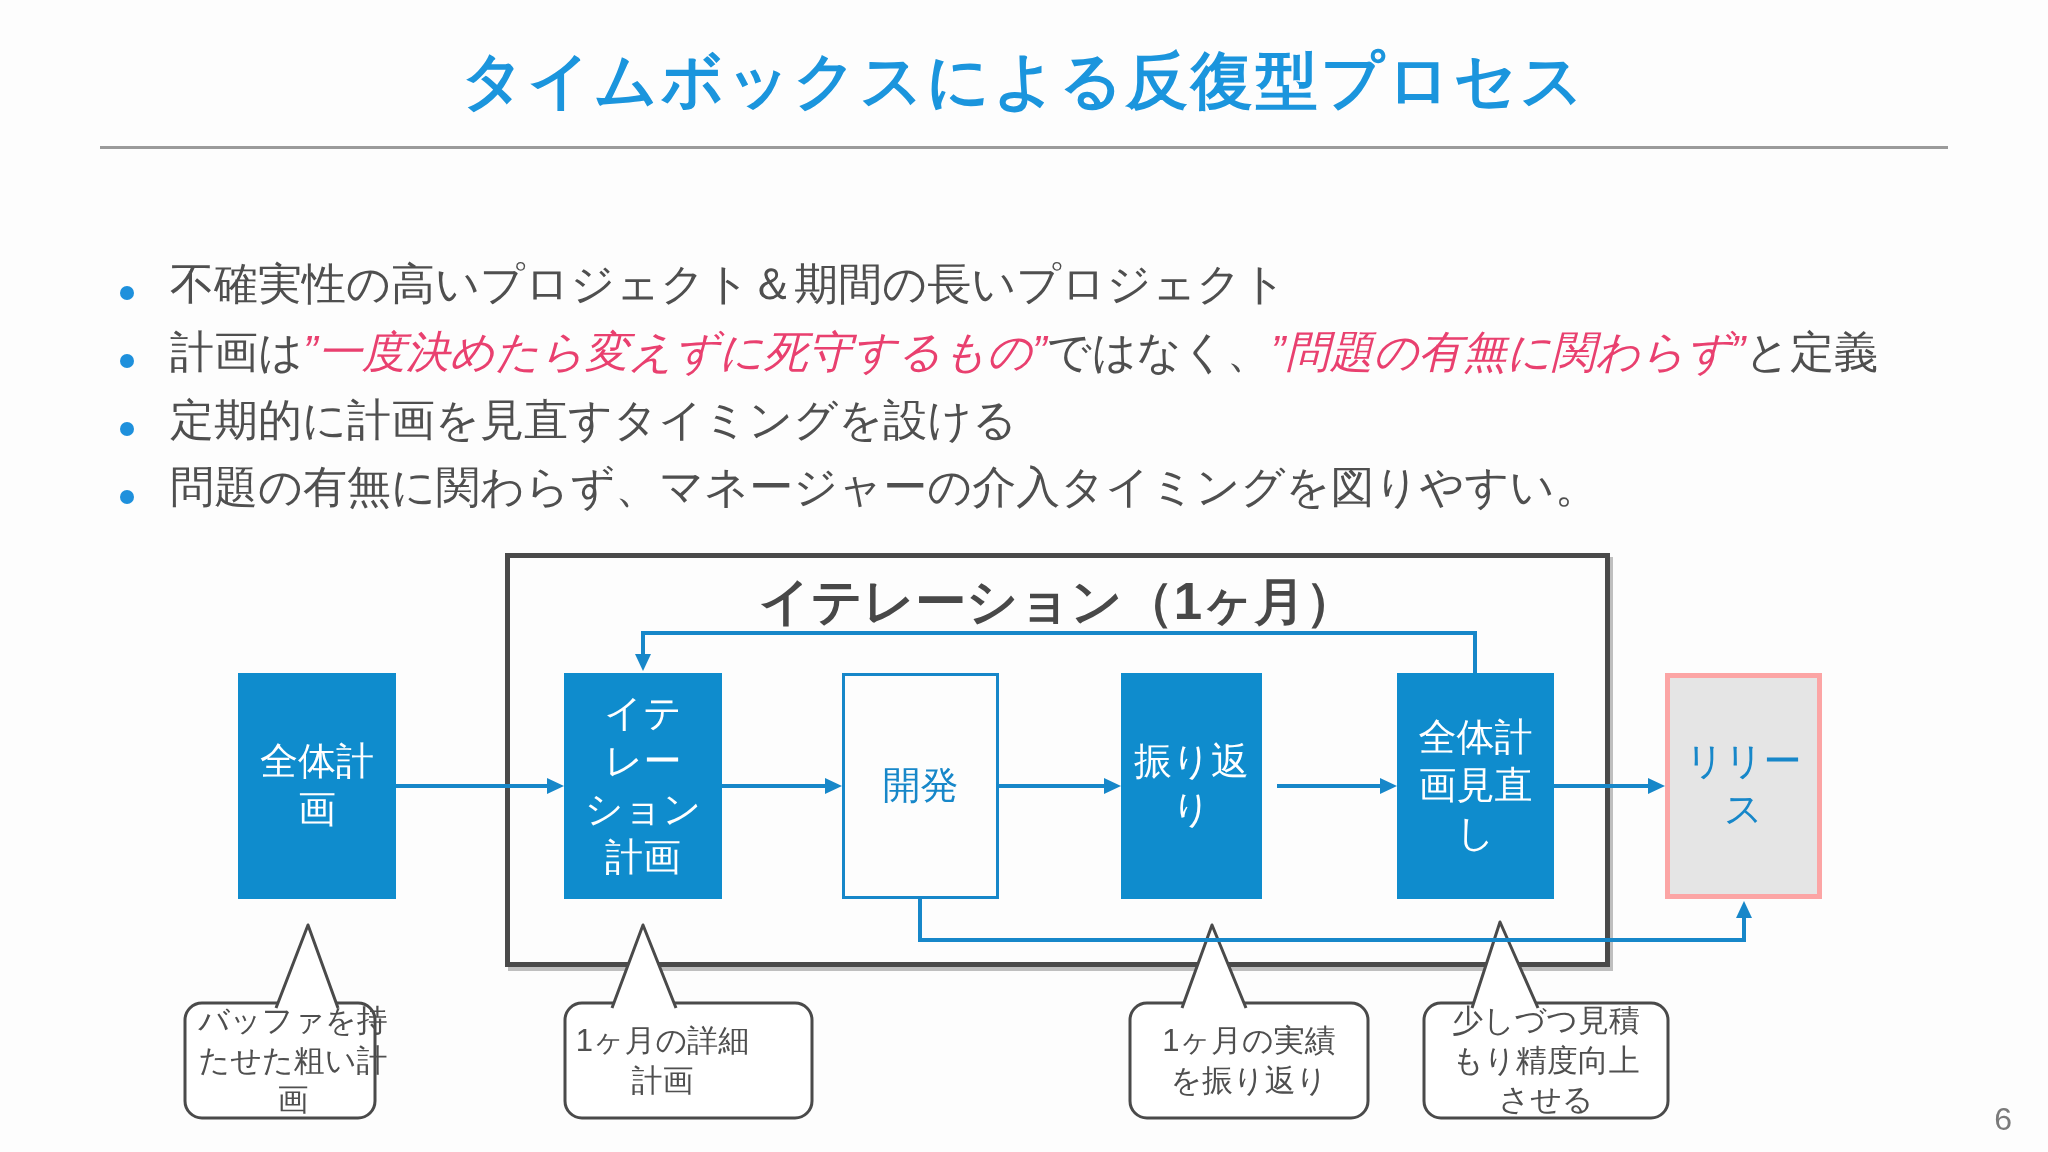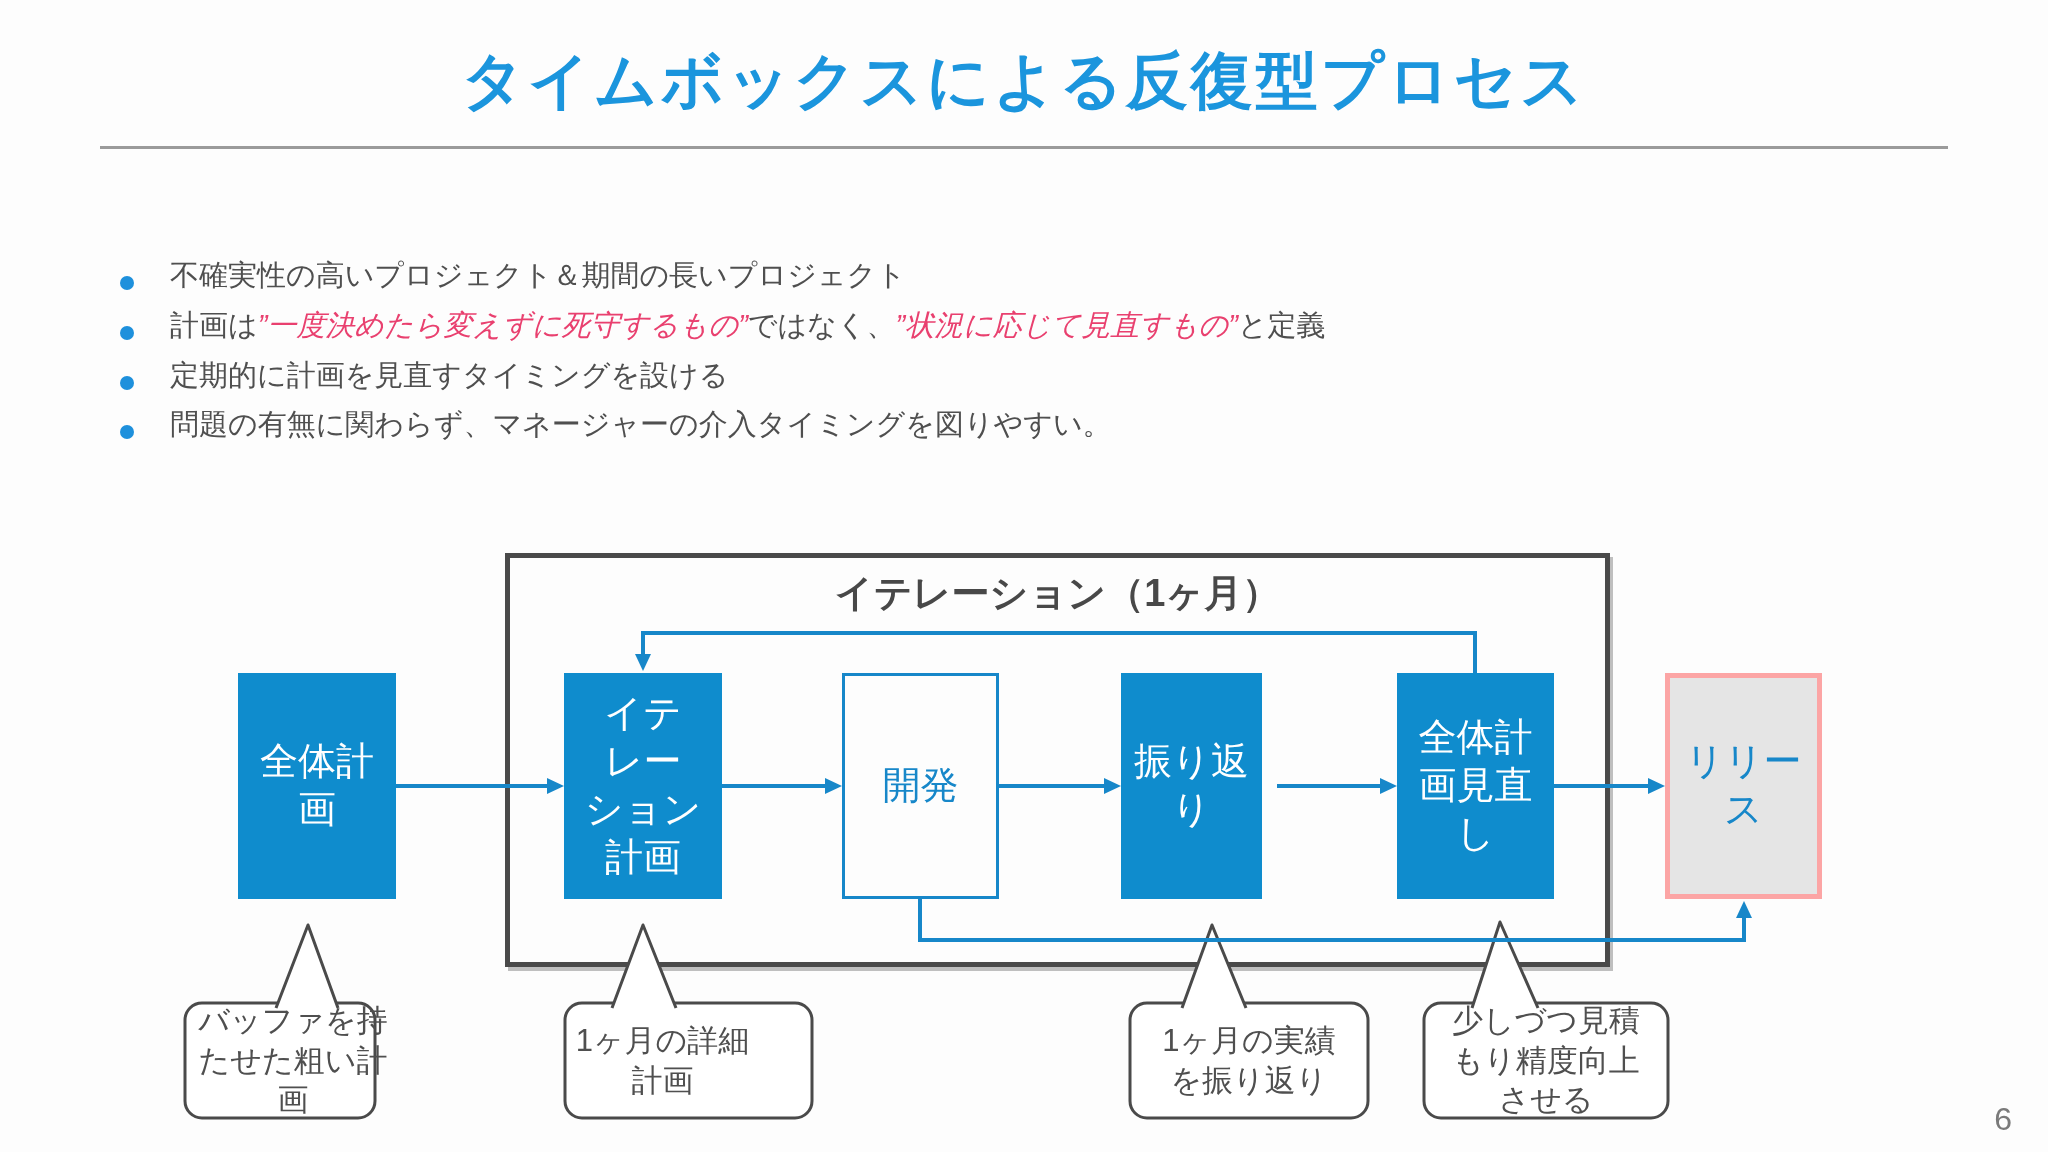--- a/index.html
+++ b/index.html
@@ -15,38 +15,38 @@
     font-size:62px;font-weight:bold;letter-spacing:3px;
     color:#1b95dd;line-height:1.0;
   }
   .rule{height:3px;background:#9b9b9b;margin:34px 100px 0 100px;}
   
   .bullets{
     position:absolute;left:112px;top:258px;width:1860px;
     list-style:none;margin:0;padding:0;
   }
   .bullets li{
-    display:flex;align-items:flex-start;
-    margin-bottom:15px;font-size:29px;line-height:1.2;color:#4f4f4f;
+    display:flex;align-items:center;
+    margin-bottom:15px;font-size:44px;line-height:1.2;color:#4f4f4f;
   }
   .dot{
     flex:0 0 auto;width:14px;height:14px;border-radius:50%;
     background:#1e90dc;margin:18px 36px 0 8px;
   }
   .pink{color:#e9406f;font-style:italic;}
   
   .diagram{position:absolute;inset:0;}
   .iteration-box{
     position:absolute;left:505px;top:553px;width:1105px;height:414px;
     border:5px solid #4a4a4a;box-sizing:border-box;z-index:1;
     box-shadow:3px 4px 0 rgba(74,74,74,0.35);
   }
   .iteration-label{
     position:absolute;left:505px;top:568px;width:1105px;text-align:center;
-    font-size:38px;font-weight:bold;color:#484848;z-index:3;
+    font-size:51px;font-weight:bold;color:#484848;z-index:3;
   }
   svg.overlay{position:absolute;inset:0;width:2048px;height:1152px;z-index:2;pointer-events:none;}
   .pbox{
     position:absolute;top:673px;height:226px;box-sizing:border-box;
     display:flex;align-items:center;justify-content:center;text-align:center;
     white-space:pre-line;font-size:38px;line-height:1.26;z-index:3;
   }
   .pbox.filled{background:#0f8ccd;color:#ffffff;}
   .pbox.outline{background:#fdfdfd;border:3px solid #1787c9;color:#1787c9;text-align:center;}
   .pbox.outline-thin{background:#e5e5e5;border:5px solid #fca5a5;color:#1787c9;}
@@ -78,21 +78,21 @@
   <h1 class="title">タイムボックスによる反復型プロセス</h1>
   <div class="rule"></div>
 
   <ul class="bullets">
     <li>
       <span class="dot"></span>
       <span class="txt"><span>不確実性の高いプロジェクト＆期間の長いプロジェクト</span></span>
     </li>
     <li>
       <span class="dot"></span>
-      <span class="txt"><span>計画は</span><span class="pink">”一度決めたら変えずに死守するもの”</span><span>ではなく、</span><span class="pink">”状況に応じて見直すもの”</span><span>と定義</span></span>
+      <span class="txt"><span>計画は</span><span class="pink">”一度決めたら変えずに死守するもの”</span><span>ではなく、</span><span class="pink">”問題の有無に関わらず”</span><span>と定義</span></span>
     </li>
     <li>
       <span class="dot"></span>
       <span class="txt"><span>定期的に計画を見直すタイミングを設ける</span></span>
     </li>
     <li>
       <span class="dot"></span>
       <span class="txt"><span>問題の有無に関わらず、マネージャーの介入タイミングを図りやすい。</span></span>
     </li>
   </ul>

